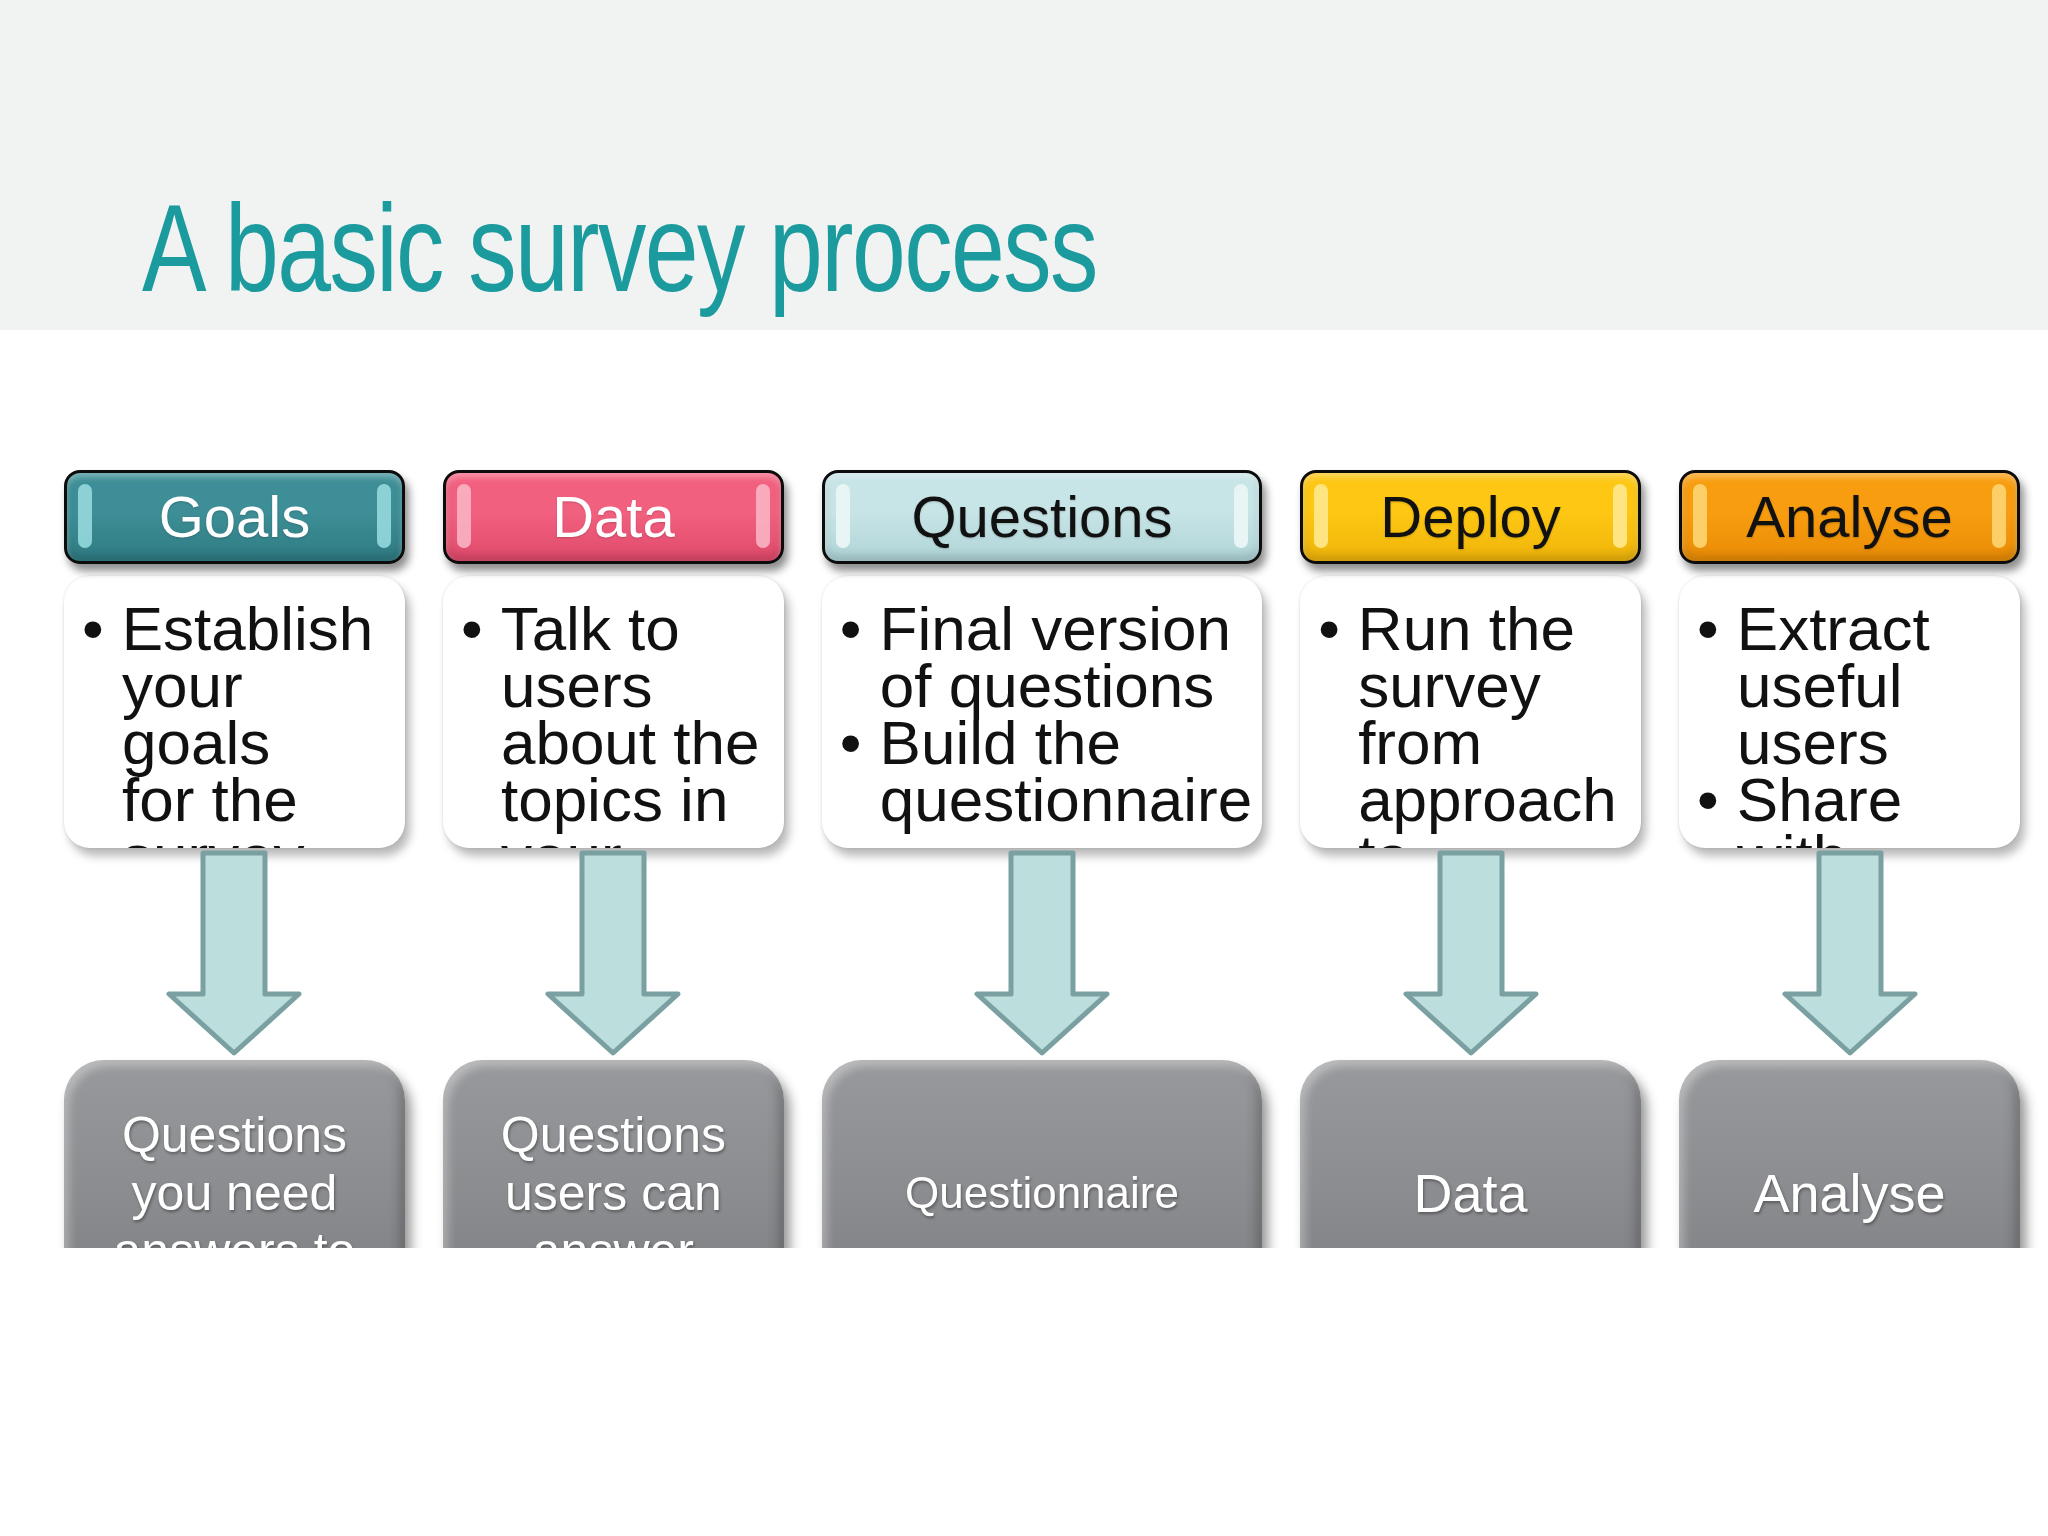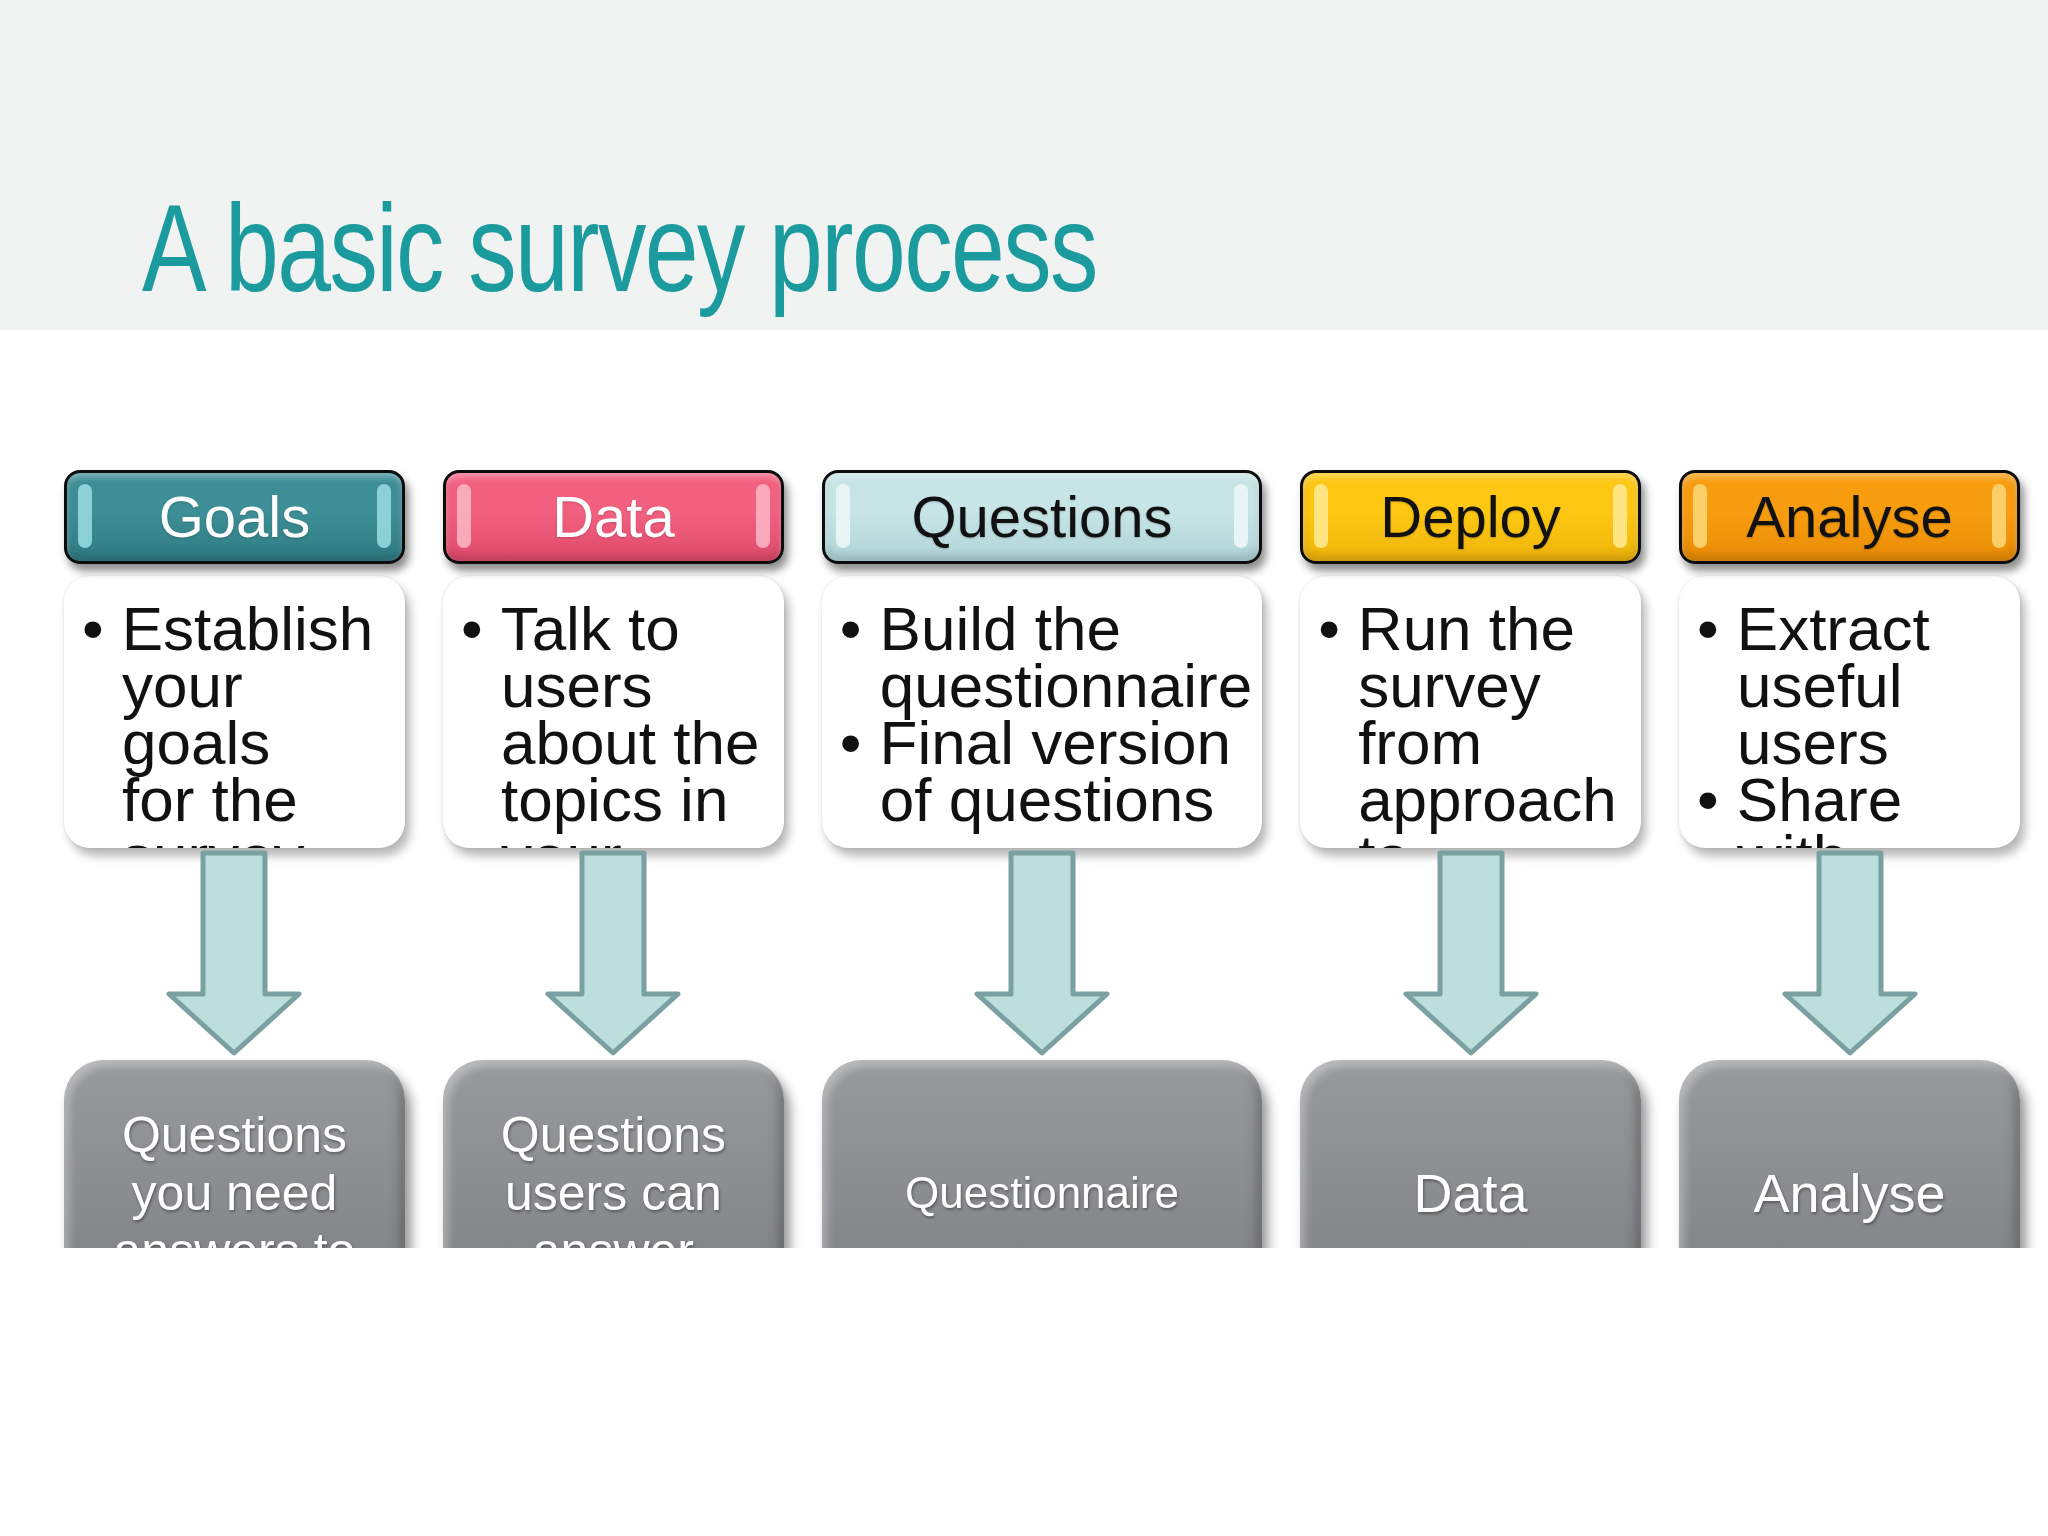--- a/index.html
+++ b/index.html
@@ -154,24 +154,24 @@
 answer</span>
       </div>
     </div>
 
     <div class="column" style="--fill: #c7e4e6; --fill-dark: #b0d5d8; --fill-light: #eaf6f6; --htext: #111111;">
       <div class="pill">
         <span class="pill-label">Questions</span>
       </div>
       <div class="card">
         <ul>
+          <li>Final version
+of questions</li>
           <li>Build the
 questionnaire</li>
-          <li>Final version
-of questions</li>
         </ul>
       </div>
       <div class="arrow-wrap">
         <svg class="arrow" viewBox="0 0 136 206">
           <polygon points="37,3 99,3 99,144 133,144 68,203 3,144 37,144"></polygon>
         </svg>
       </div>
       <div class="result-box">
         <span class="result-text">Questionnaire</span>
       </div>

